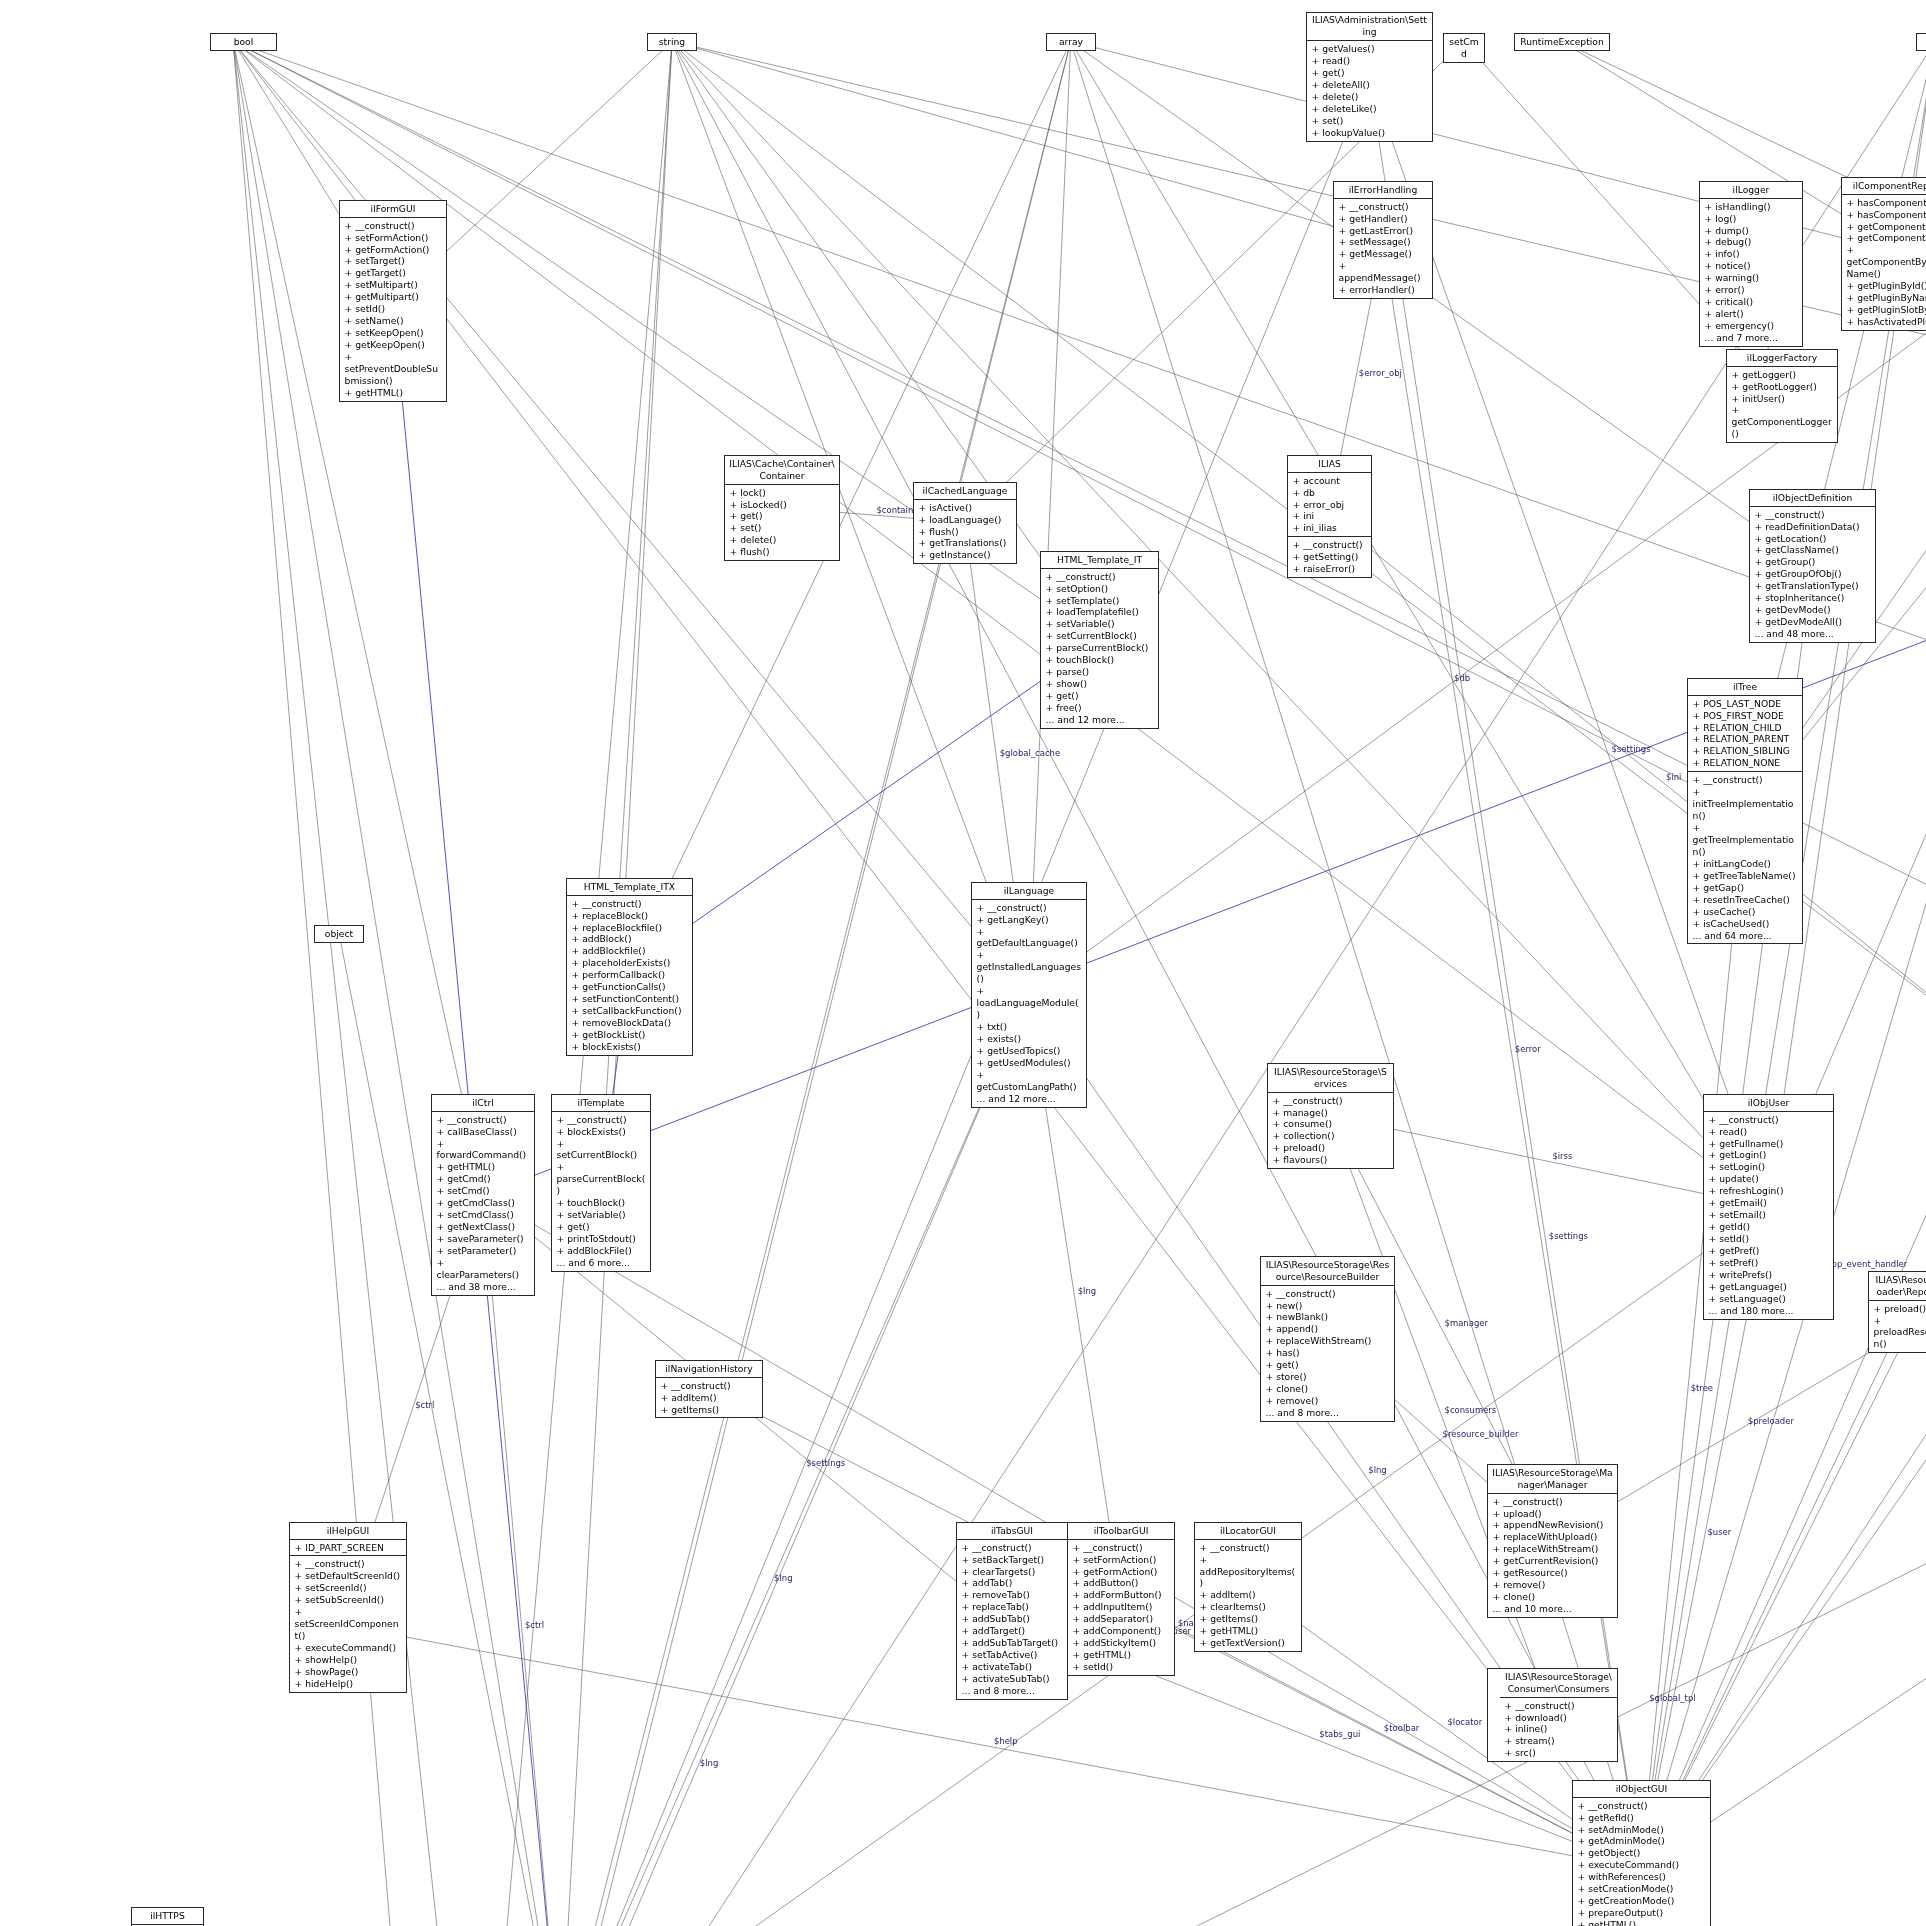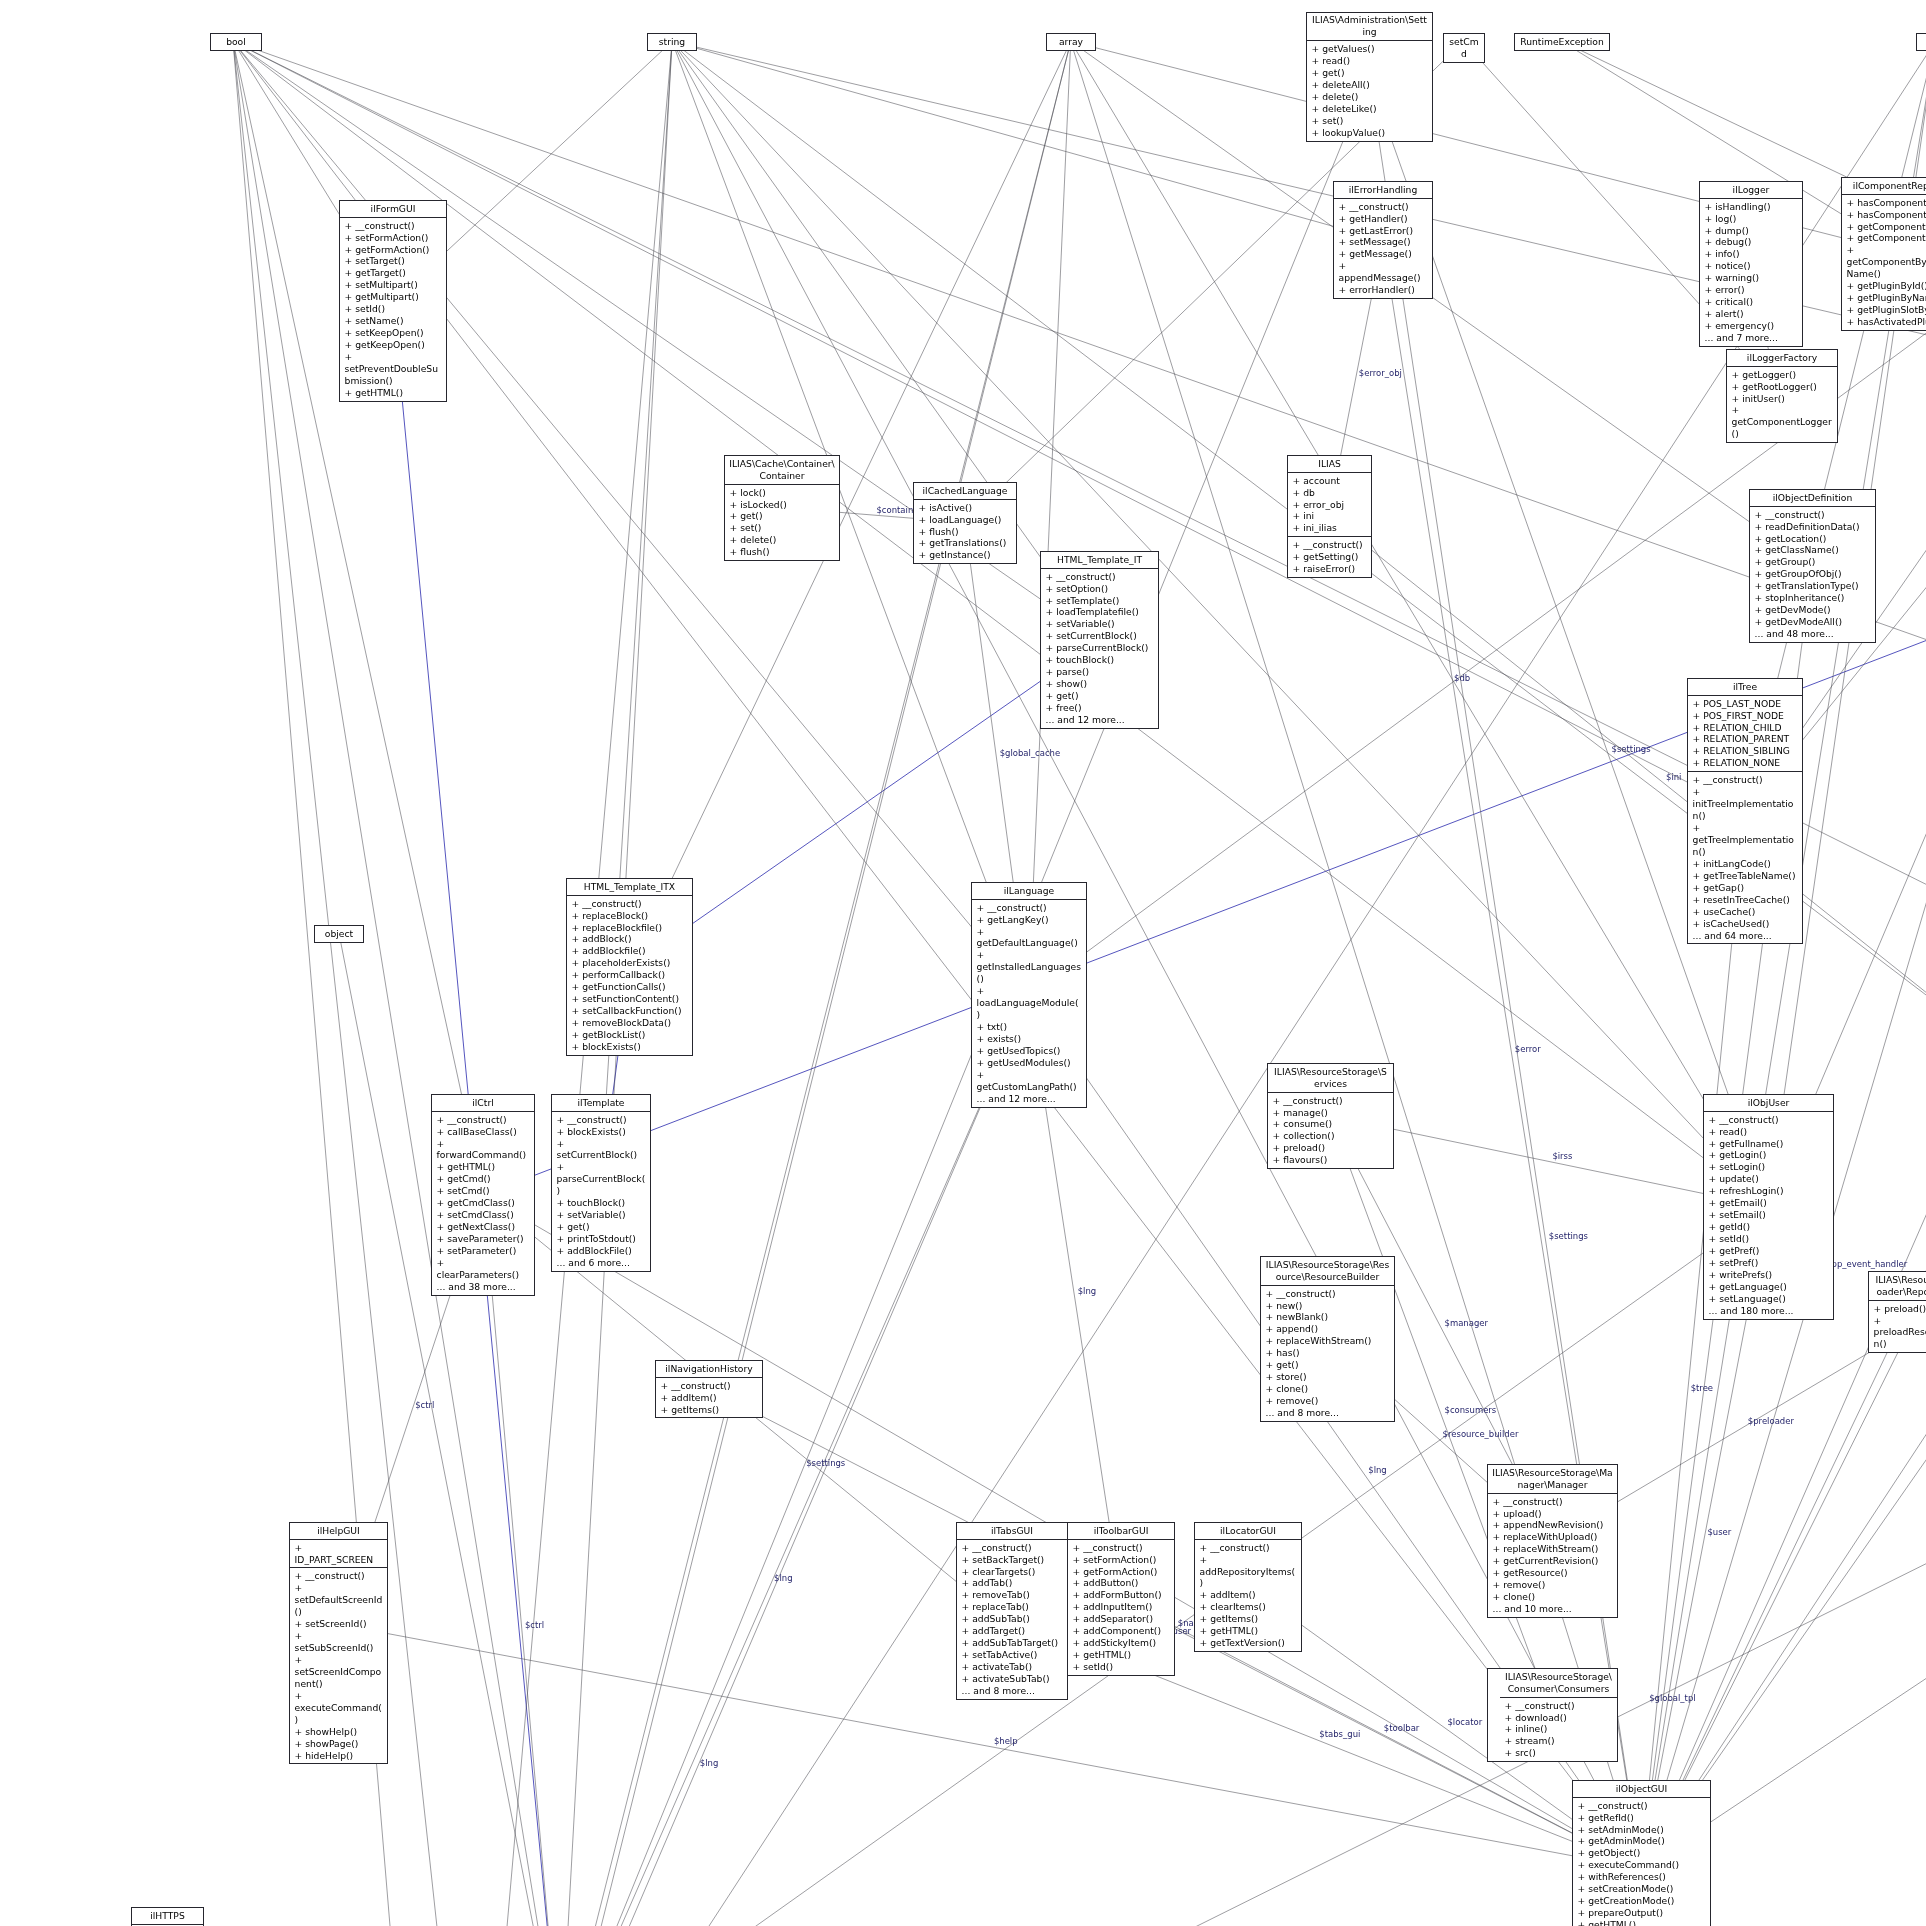--- a/index.html
+++ b/index.html
@@ -196,21 +196,21 @@
         <line x1="6760" y1="3185.5" x2="6150" y2="107.5" class="e-assoc" marker-end="url(#arr-assoc)"></line>
         <line x1="4260" y1="4851.5" x2="6525" y2="107.5" class="e-assoc" marker-end="url(#arr-assoc)"></line>
         <text x="4947.5" y="3422.3" class="e-label">$dic</text>
         <line x1="5550" y1="1897" x2="5025" y2="107.5" class="e-assoc" marker-end="url(#arr-assoc)"></line>
         <line x1="4705" y1="1470" x2="2780" y2="107.5" class="e-assoc" marker-end="url(#arr-assoc)"></line>
         <line x1="4950" y1="660" x2="2780" y2="107.5" class="e-assoc" marker-end="url(#arr-assoc)"></line>
         <line x1="5805" y1="1944.5" x2="605" y2="107.5" class="e-assoc" marker-end="url(#arr-assoc)"></line>
         <line x1="3590" y1="623.5" x2="1745" y2="107.5" class="e-assoc" marker-end="url(#arr-assoc)"></line>
       </g>
   </svg>
-<div class="uml-class" style="left: 210px; top: 33px; width: 52px;">
+<div class="uml-class" style="left: 210px; top: 33px; width: 67px;">
     <div class="uml-title">bool</div>
 
   </div>
     <div class="uml-class" style="left: 647px; top: 33px; width: 50px;">
     <div class="uml-title">string</div>
 
   </div>
     <div class="uml-class" style="left: 1046px; top: 33px; width: 50px;">
     <div class="uml-title">array</div>
 
@@ -466,21 +466,21 @@
 + setVariable()
 + get()
 + printToStdout()
 + addBlockFile()
 ... and 6 more...</div>
   </div>
     <div class="uml-class" style="left: 314px; top: 925px; width: 50px;">
     <div class="uml-title">object</div>
 
   </div>
-    <div class="uml-class" style="left: 289px; top: 1522px; width: 99px;">
+    <div class="uml-class" style="left: 289px; top: 1522px; width: 118px;">
     <div class="uml-title">ilHelpGUI</div>
     <div class="uml-attrs">+ ID_PART_SCREEN</div>
     <div class="uml-methods">+ __construct()
 + setDefaultScreenId()
 + setScreenId()
 + setSubScreenId()
 + setScreenIdComponent()
 + executeCommand()
 + showHelp()
 + showPage()

